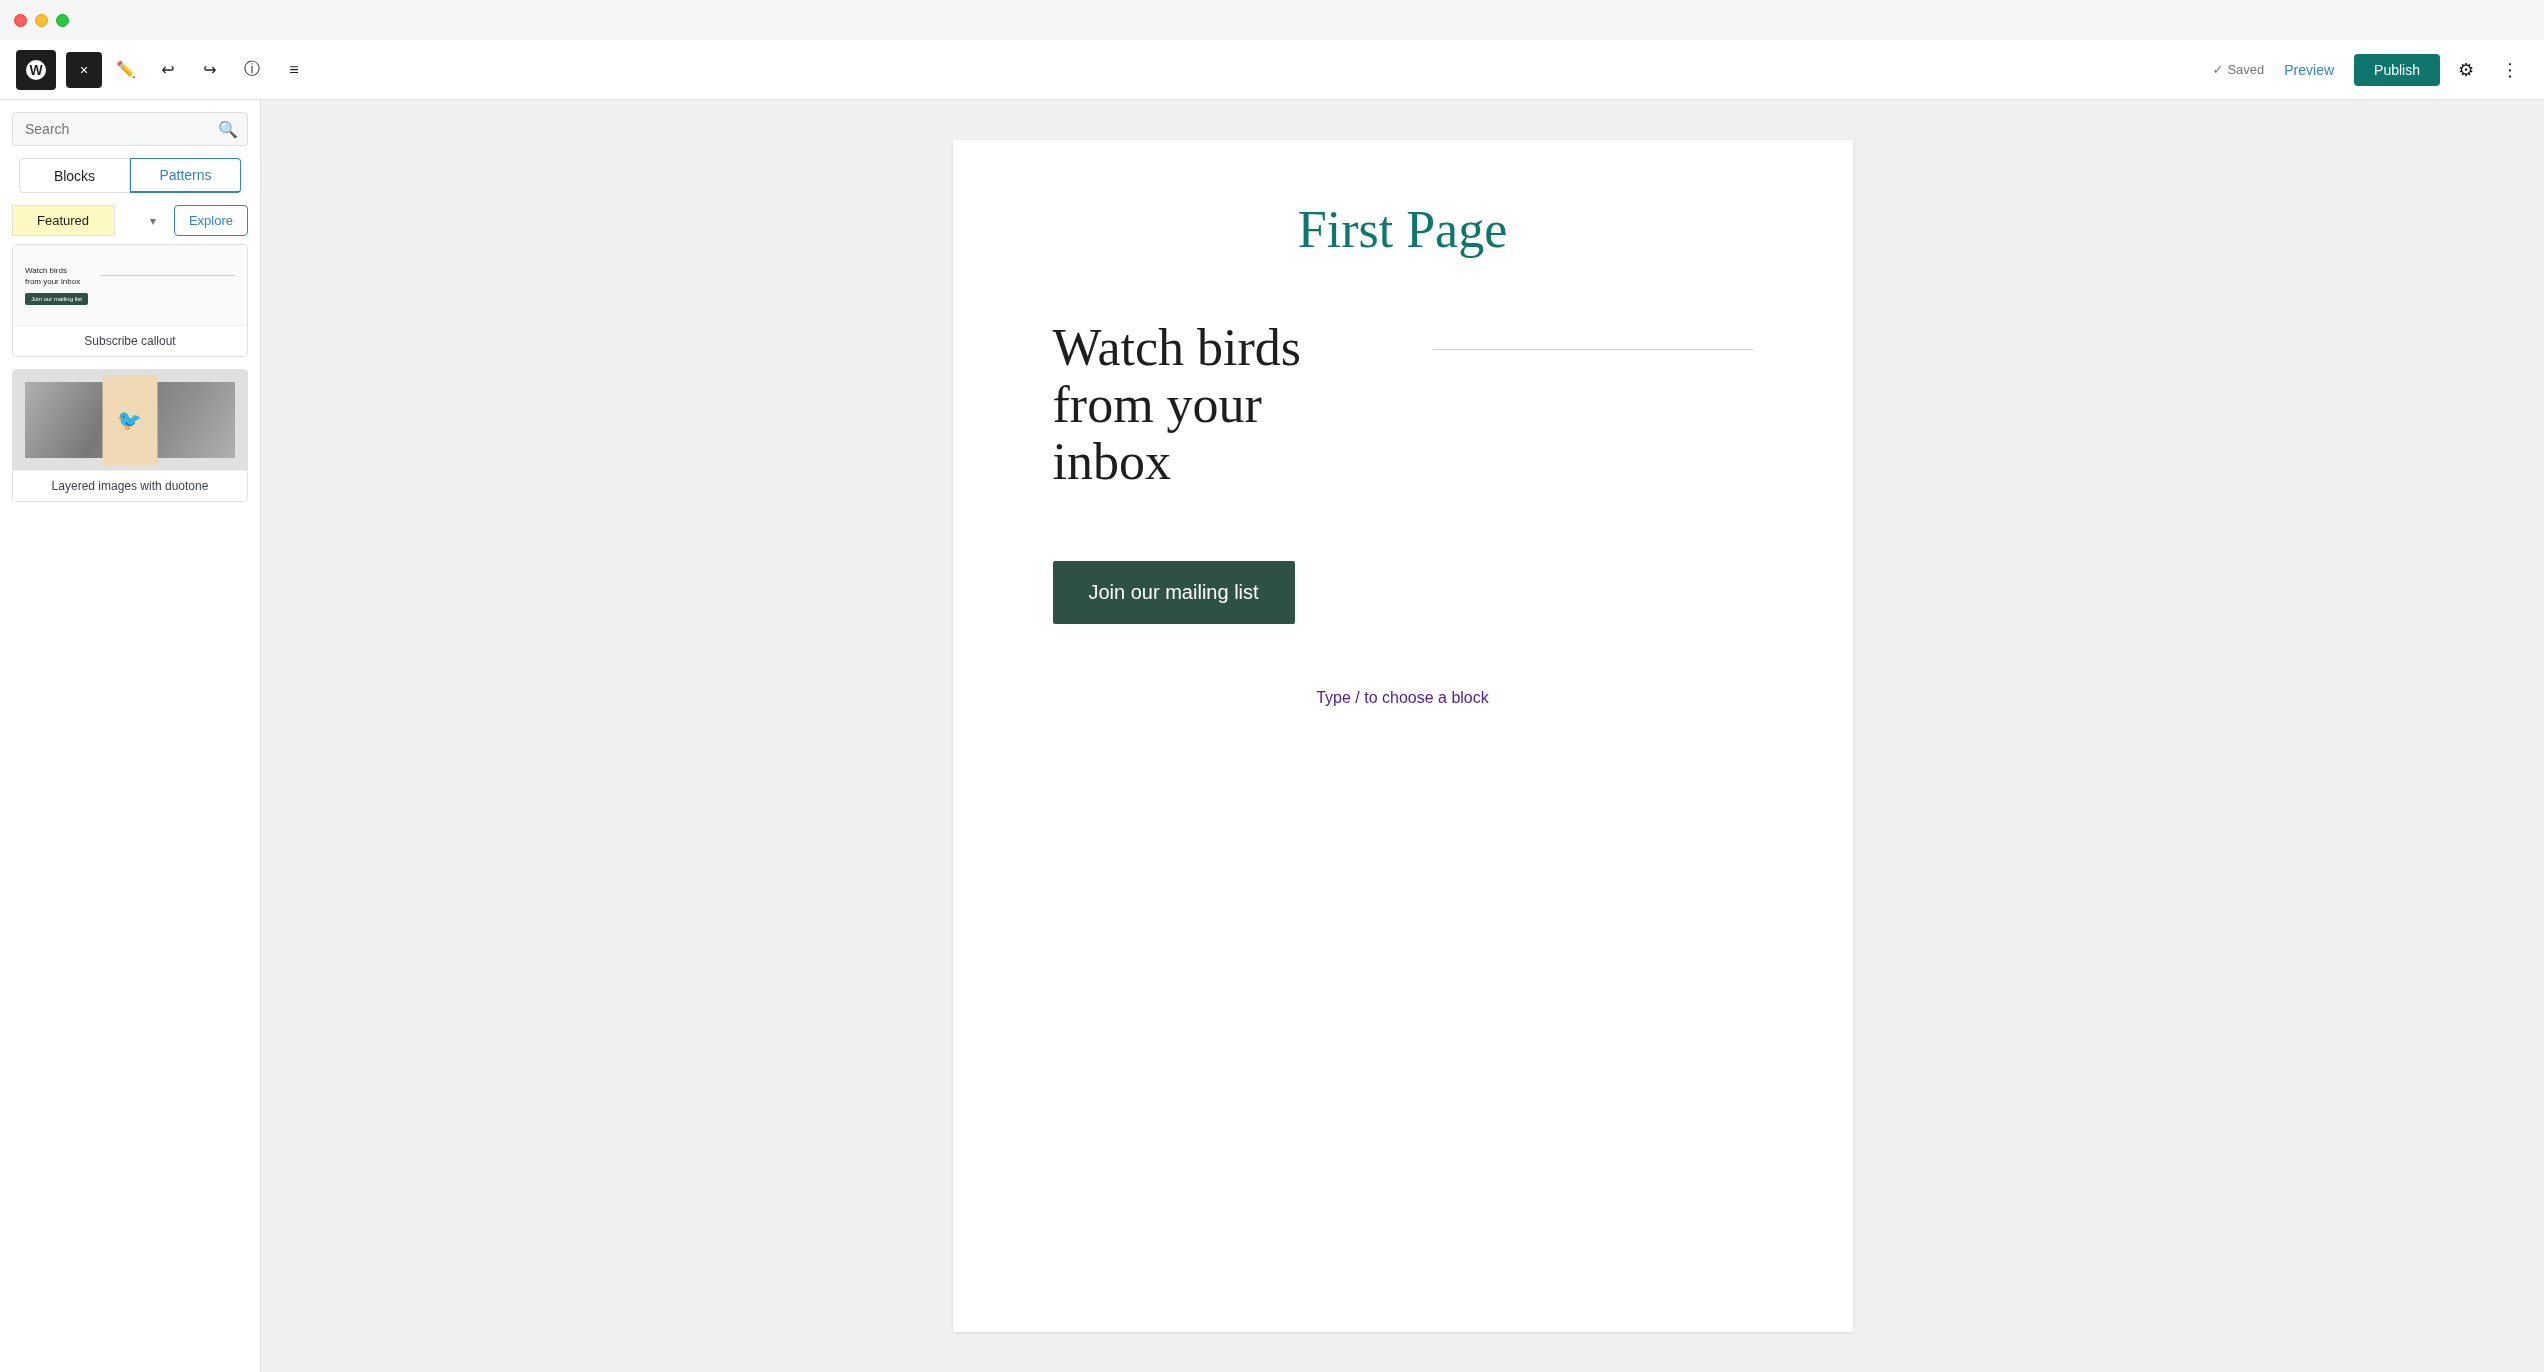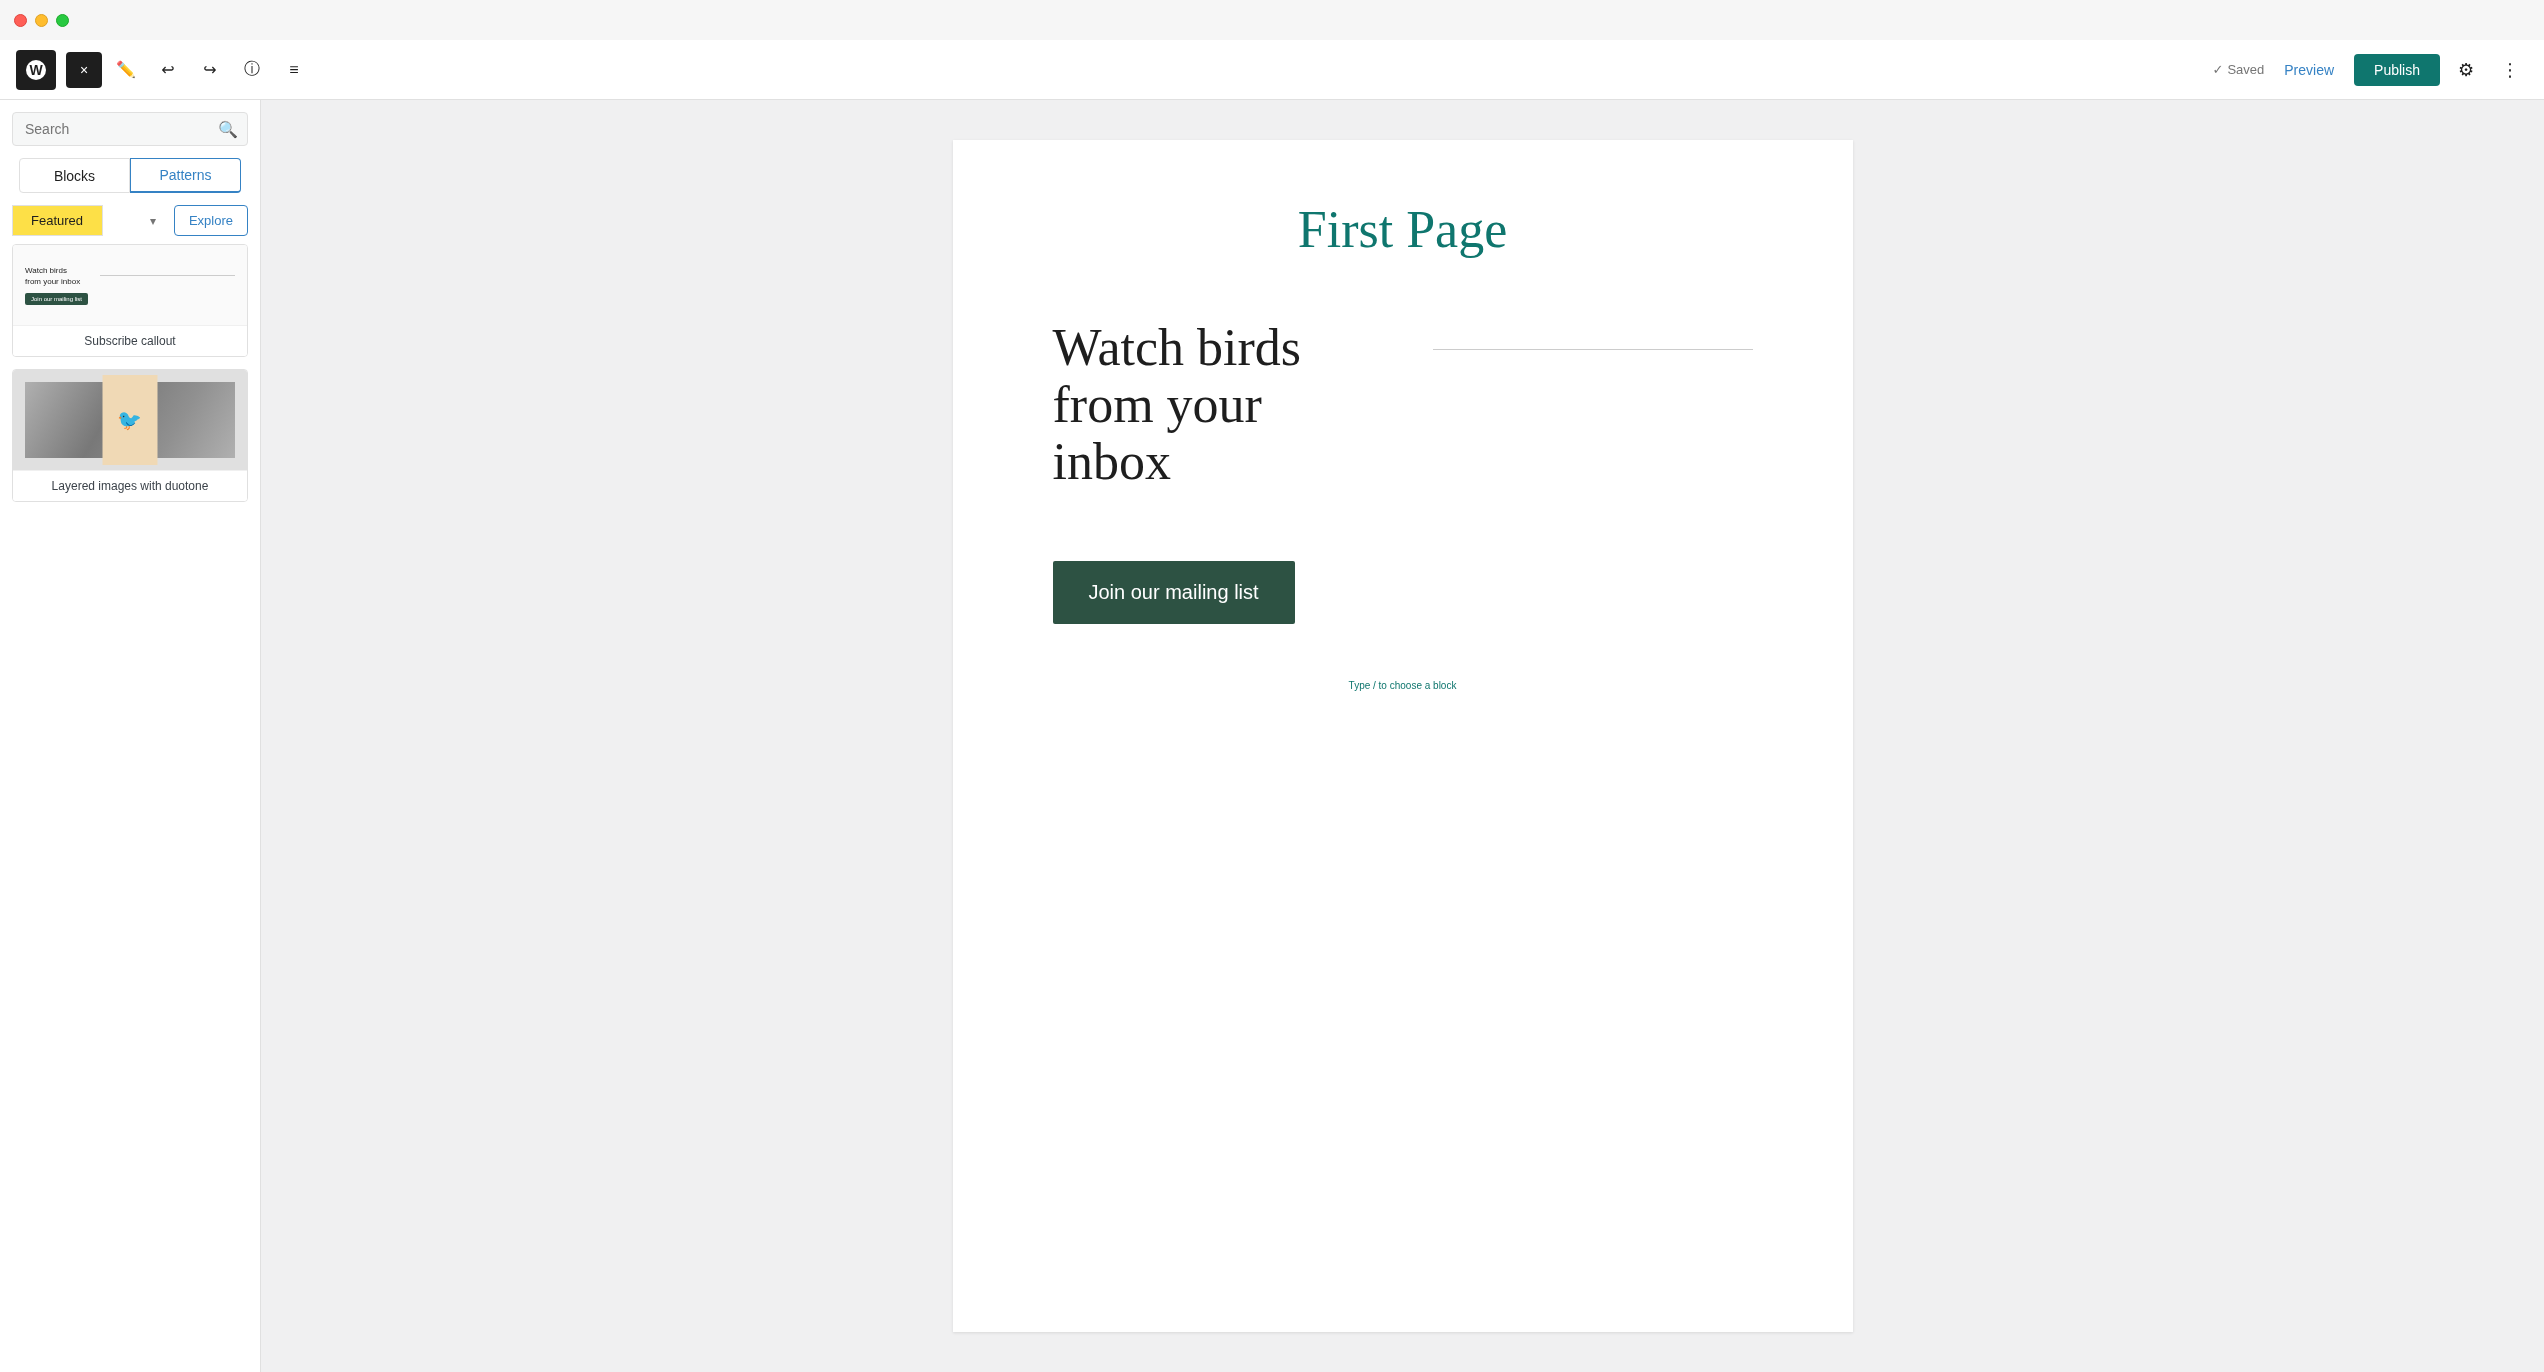--- a/index.html
+++ b/index.html
@@ -187,26 +187,26 @@
     .tab:last-child { border-radius: 0 4px 4px 0; }
 
     .filter-row {
       display: flex;
       align-items: center;
       padding: 12px 12px 8px;
       gap: 8px;
     }
     .filter-select {
       flex: 1;
-      padding: 7px 18px;
+      padding: 7px 24px;
       border: 1px solid #e0e0e0;
       border-radius: 0;
       font-size: 13px;
       color: #1e1e1e;
-      background: #fde047;
+      background: #fef9c3;
       appearance: none;
       cursor: pointer;
     }
     .filter-select-wrap {
       flex: 1;
       position: relative;
     }
     .filter-select-wrap::after {
       content: '▾';
       position: absolute;
@@ -382,24 +382,24 @@
       border: none;
       padding: 20px 36px;
       font-size: 20px;
       cursor: pointer;
       border-radius: 2px;
       margin-bottom: 40px;
       display: inline-block;
     }
 
     .type-hint {
-      color: #0f766e;
-      font-size: 10px;
+      color: #4c1d95;
+      font-size: 16px;
       text-align: center;
-      margin-top: 16px;
+      margin-top: 25px;
     }
   </style>
 </head>
 <body>
 
 <div class="title-bar">
   <span class="traffic-light tl-red"></span>
   <span class="traffic-light tl-yellow"></span>
   <span class="traffic-light tl-green"></span>
 </div>

